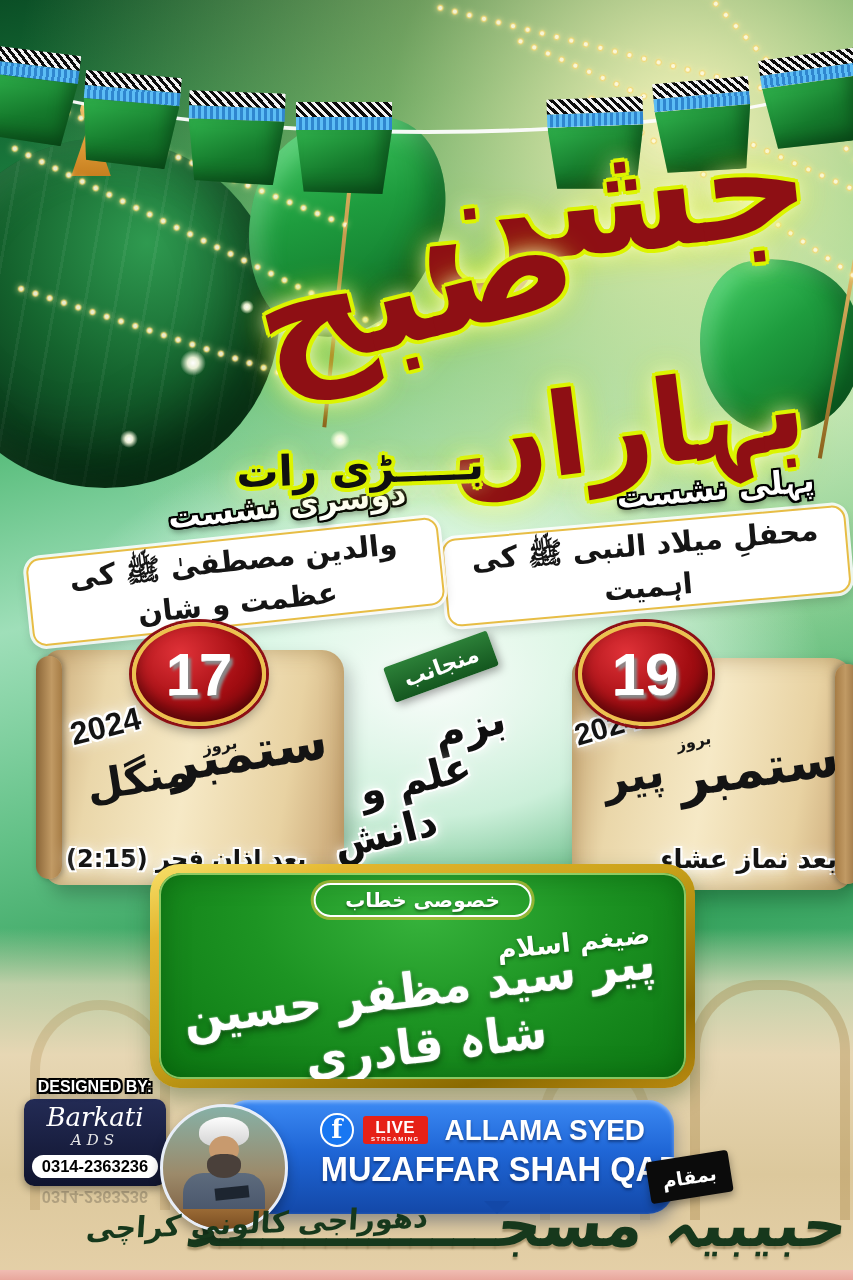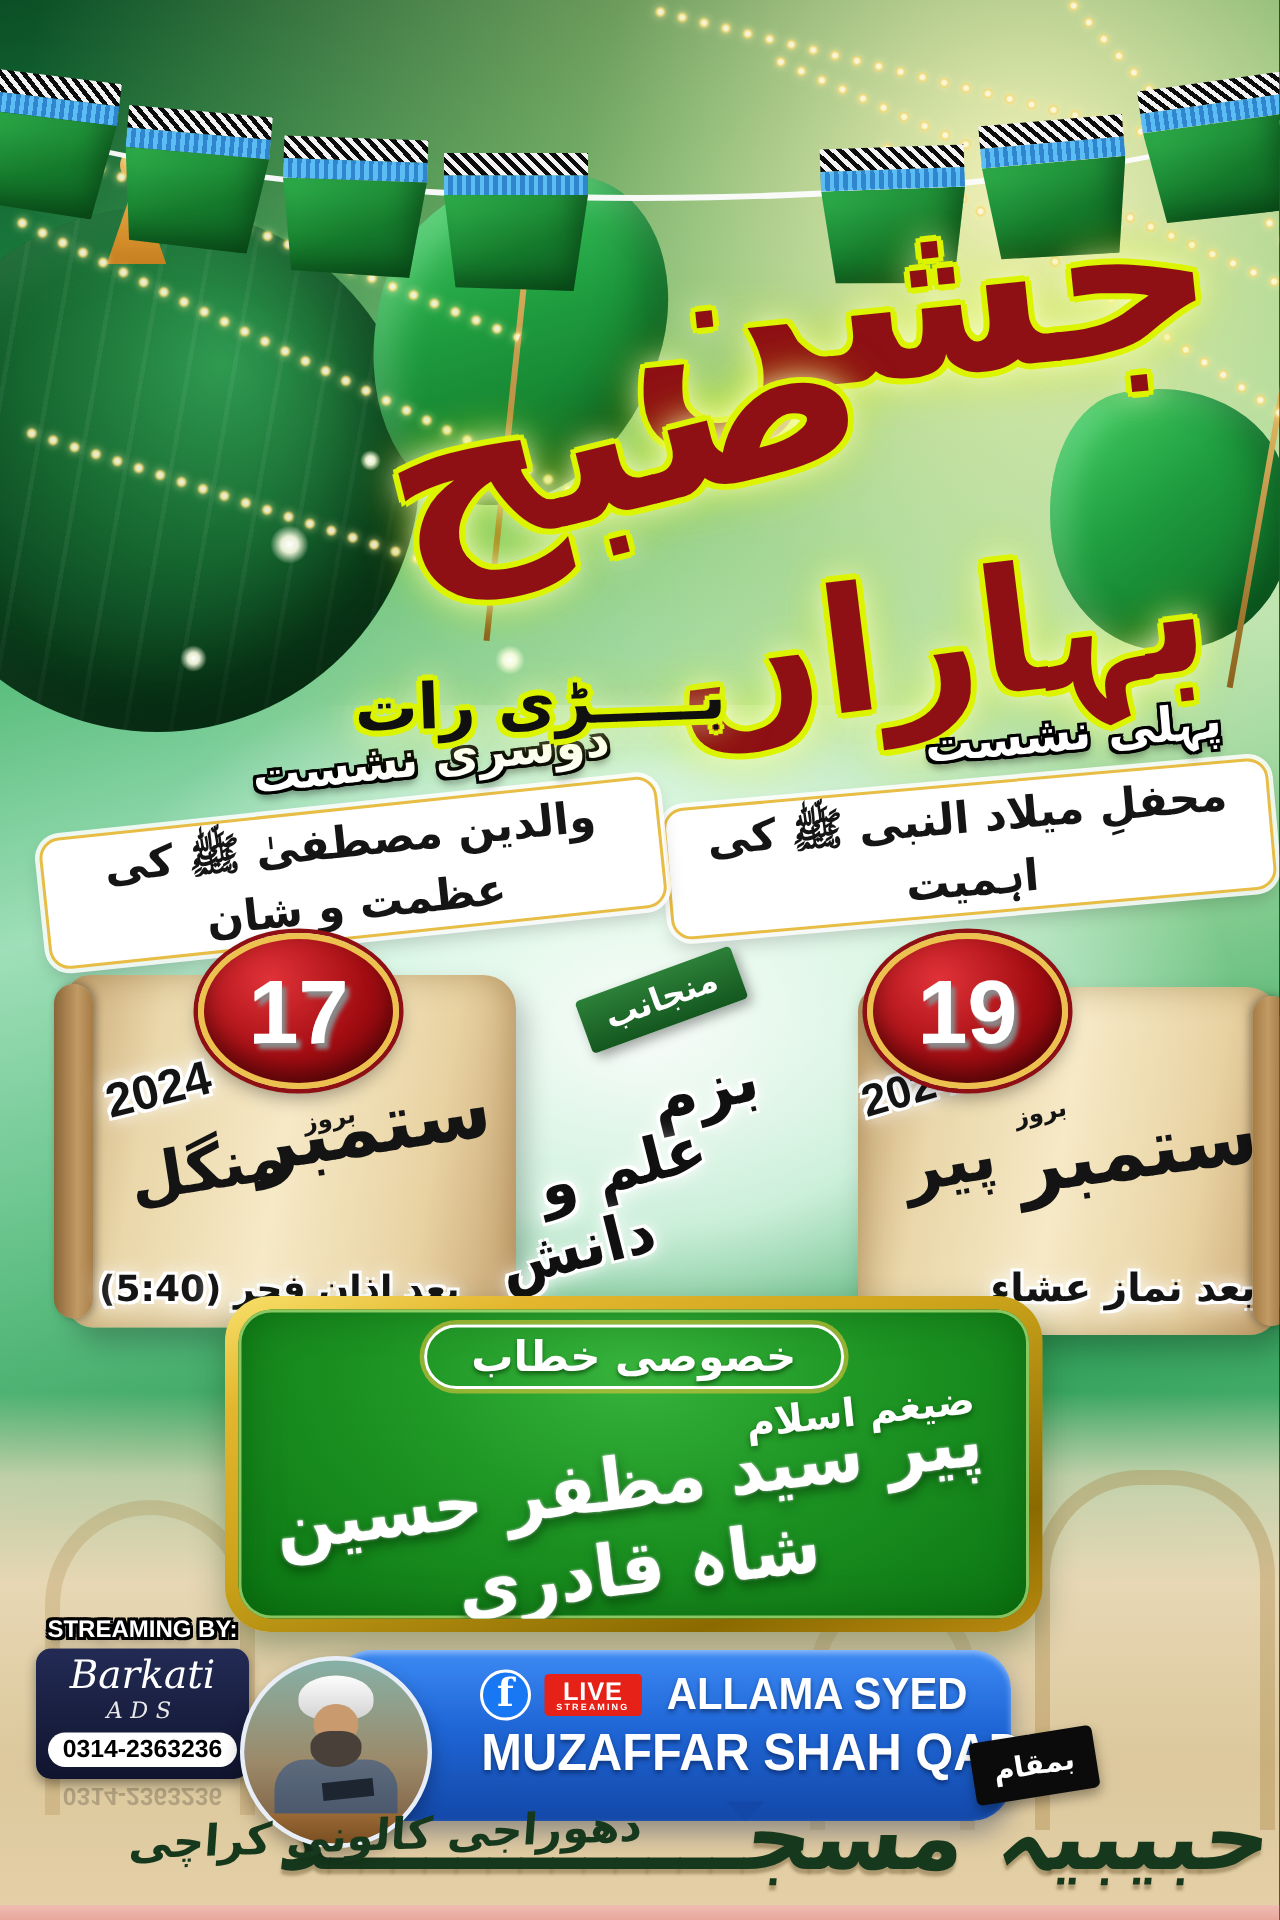--- a/index.html
+++ b/index.html
@@ -98,21 +98,21 @@
   #org{left:352px;top:642px;width:170px;height:245px;z-index:4;}
   .ribbon{position:absolute;left:34px;top:6px;transform:rotate(-20deg);background:linear-gradient(180deg,#2c8038,#14571f);color:#fff;font-weight:700;font-size:22px;padding:6px 16px;border-radius:3px;box-shadow:2px 4px 8px rgba(0,0,0,.35);}
   .org-l{position:absolute;color:#101010;font-weight:700;}
   #org1{right:16px;top:60px;font-size:42px;transform:rotate(-14deg);}
   #org2{right:50px;top:114px;font-size:40px;transform:rotate(-14deg);}
   #org3{right:84px;top:168px;font-size:40px;transform:rotate(-14deg);}
 
   
   #gban{left:150px;top:864px;width:545px;height:224px;z-index:5;border-radius:30px;background:linear-gradient(160deg,#f8e06a 0%,#e3b62e 18%,#caa21a 45%,#8a6a00 80%,#b98a10 100%);padding:9px;box-sizing:border-box;box-shadow:0 10px 22px rgba(20,60,20,.35);}
   #gban-inner{width:100%;height:100%;border-radius:22px;position:relative;overflow:hidden;background:radial-gradient(ellipse at 50% 20%,#37b33c 0%,#1d9423 45%,#0b7511 100%);box-shadow:inset 0 0 0 2px rgba(220,255,150,.6),inset 0 0 30px rgba(0,60,0,.4);}
-  .pill{position:absolute;top:10px;left:50%;transform:translateX(-50%);border:2px solid #fff;border-radius:999px;padding:3px 30px;color:#fff;font-weight:700;font-size:28px;white-space:nowrap;text-shadow:0 2px 3px rgba(0,50,0,.6);box-shadow:0 0 0 3px rgba(240,200,60,.55);}
+  .pill{position:absolute;top:10px;left:50%;transform:translateX(-50%);border:2px solid #fff;border-radius:999px;padding:3px 30px;color:#fff;font-weight:700;font-size:20px;white-space:nowrap;text-shadow:0 2px 3px rgba(0,50,0,.6);box-shadow:0 0 0 3px rgba(240,200,60,.55);}
   .honor{position:absolute;top:54px;right:36px;color:#fff;font-weight:700;font-size:26px;transform:rotate(-6deg);text-shadow:0 2px 4px rgba(0,50,0,.55);}
   .sname{position:absolute;left:0;right:0;top:88px;text-align:center;color:#fff;font-weight:700;font-size:48px;transform:rotate(-7deg) scaleX(.95);text-shadow:0 4px 8px rgba(0,45,0,.6),0 0 2px #fff;}
 
   
   #designer{left:24px;top:1078px;width:142px;z-index:6;text-align:center;font-family:"Liberation Sans",sans-serif;}
   .d-label{font-weight:700;font-size:16px;color:#fff;}
   .d-box{margin-top:3px;background:linear-gradient(180deg,#232b55,#10142e);border-radius:10px;padding:5px 8px 8px;box-shadow:0 3px 8px rgba(0,0,0,.4);}
   .d-name{font-style:italic;font-family:"DejaVu Serif",serif;font-size:26px;color:#fff;line-height:1.05;}
   .d-sub{font-style:italic;font-family:"DejaVu Serif",serif;font-size:15px;color:#e8e8e8;letter-spacing:5px;}
   .d-phone{margin-top:6px;background:#fff;border-radius:12px;font-weight:700;font-size:16.5px;color:#000;padding:2px 0;}
@@ -234,40 +234,40 @@
     <span class="s-txt month">ستمبر</span>
     <span class="s-txt timing o-white">بعد نماز عشاء</span>
   </div>
 
   <div class="abs scroll curl-l ur" id="scrollL">
     <div class="day-badge" id="day17">17</div>
     <span class="s-txt year o-white">2024</span>
     <span class="s-txt broz">بروز</span>
     <span class="s-txt wday">منگل</span>
     <span class="s-txt month">ستمبر</span>
-    <span class="s-txt timing o-white">بعد اذان فجر (5:40)</span>
+    <span class="s-txt timing o-white">بعد اذان فجر (2:15)</span>
   </div>
 
   <div class="abs ur" id="org">
     <div class="ribbon">منجانب</div>
     <span class="org-l o-white" id="org1">بزم</span>
     <span class="org-l o-white" id="org2">علم و</span>
     <span class="org-l o-white" id="org3">دانش</span>
   </div>
 
   <div class="abs" id="gban">
     <div id="gban-inner" class="ur">
       <div class="pill">خصوصی خطاب</div>
       <div class="honor">ضیغم اسلام</div>
       <div class="sname">پیر سید مظفر حسین شاہ قادری</div>
     </div>
   </div>
 
   <div class="abs" id="designer">
-    <div class="d-label o-black">STREAMING BY:</div>
+    <div class="d-label o-black">DESIGNED BY:</div>
     <div class="d-box">
       <div class="d-name">Barkati</div>
       <div class="d-sub">ADS</div>
       <div class="d-phone">0314-2363236</div>
     </div>
     <div class="d-reflect">0314-2363236</div>
   </div>
 
   <div class="abs" id="bban">
     <div class="bb-inner">

